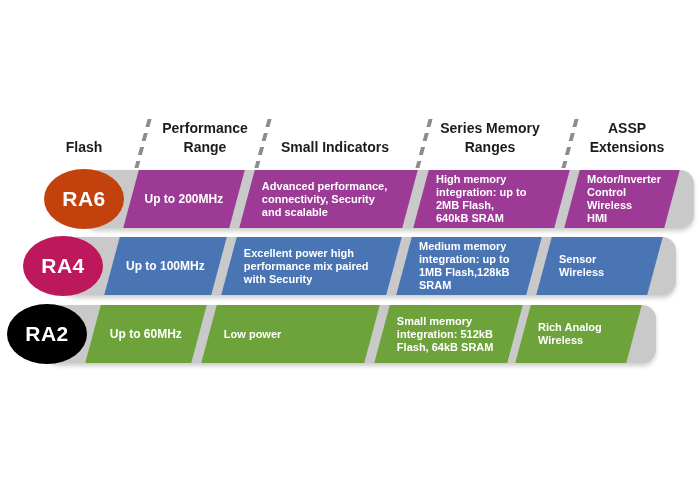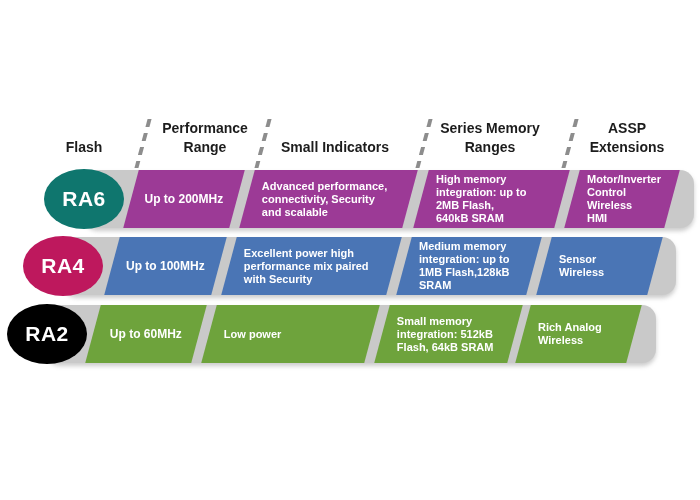--- a/index.html
+++ b/index.html
@@ -113,21 +113,21 @@
 integration: up to
 2MB Flash,
 640kB SRAM</div>
     </div>
     <div class="seg seg-assp" style="background-color: rgb(156, 58, 150);">
       <div class="seg-inner">Motor/Inverter
 Control
 Wireless
 HMI</div>
     </div>
-    <div class="ellipse" style="background-color: #0f766e; text-align: right;">RA6</div>
+    <div class="ellipse" style="background-color: #c2410c; text-align: right;">RA6</div>
   </div>
 
   <div class="row row-ra4">
     <div class="bar" style="background-color: rgb(201, 201, 201);"></div>
     <div class="seg center seg-perf" style="background-color: rgb(74, 117, 181);">
       <div class="seg-inner">Up to 100MHz</div>
     </div>
     <div class="seg seg-ind" style="background-color: rgb(74, 117, 181);">
       <div class="seg-inner">Excellent power high
 performance mix paired

